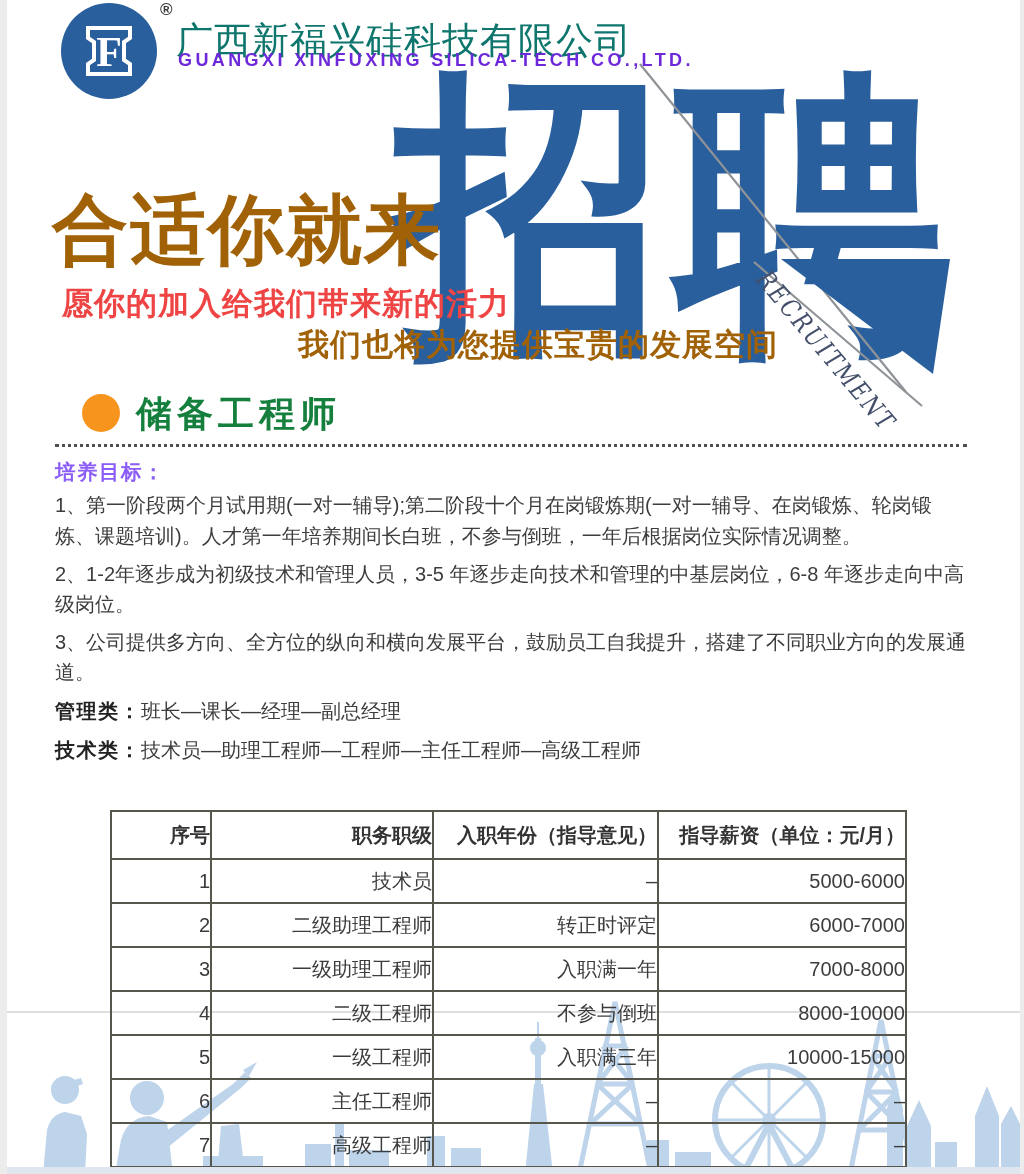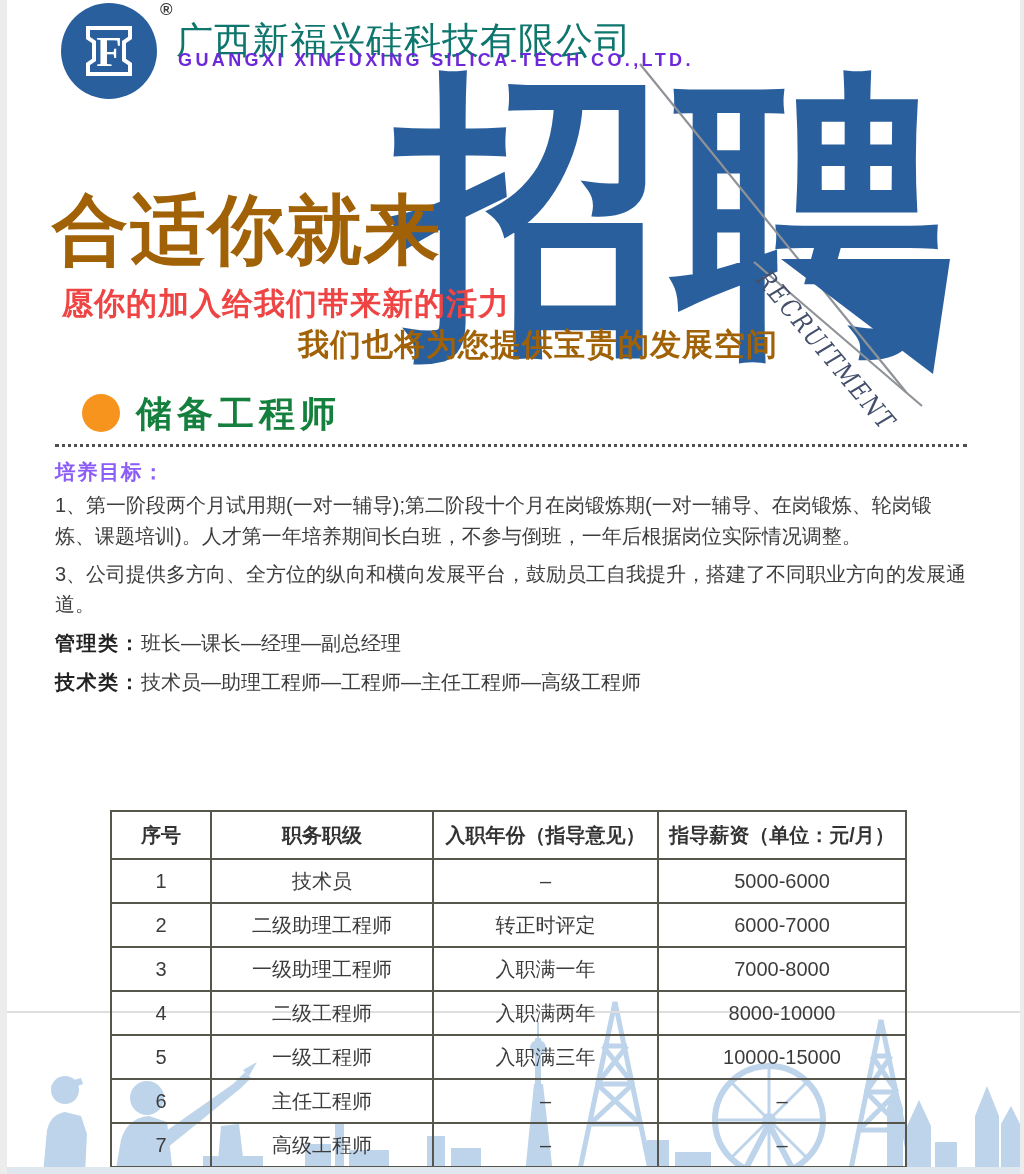--- a/index.html
+++ b/index.html
@@ -58,21 +58,21 @@
   .lbl{font-weight:900;color:#222222;letter-spacing:1.5px;}
   .train-head{font-weight:900;color:#8b5cf6;letter-spacing:1.5px;font-size:20.5px;margin:2px 0 3px 0;}
   .train-item{margin:0 0 4px 0;}
   .track-line{margin:2px 0 4px 0;line-height:1.62;}
   
   table.salary{
     position:absolute;left:103px;top:810px;width:795px;
     border-collapse:collapse;table-layout:fixed;z-index:3;background:transparent;
   }
   table.salary th,table.salary td{
-    border:2px solid #56564c;text-align:center;vertical-align:middle;
+    border:2px solid #56564c;text-align:right;vertical-align:middle;
     color:#3c3c3c;font-size:20px;padding:0;background:transparent;
   }
   table.salary th{height:46px;font-weight:700;font-size:20px;color:#333;}
   table.salary td{height:42px;font-weight:400;}
   col.c1{width:100px;}col.c2{width:222px;}col.c3{width:225px;}col.c4{width:248px;}
   
   .seam{position:absolute;left:0;top:1011px;width:1013px;height:2px;background:#dedede;z-index:2;}
   .bottom-strip{position:absolute;left:0;top:1167px;width:1013px;height:7px;background:#dfe6ee;z-index:4;}
   .skyline{position:absolute;left:0;top:974px;width:1013px;height:200px;z-index:1;}
 </style>
@@ -152,20 +152,21 @@
     <text transform="translate(748,280) rotate(50)" font-size="26" font-style="italic" font-family="DejaVu Serif, Liberation Serif, serif" letter-spacing="3" fill="#44506b" textLength="200" lengthAdjust="spacingAndGlyphs">RECRUITMENT</text>
   </svg>
 
   <div class="bullet"></div>
   <div class="section-title">储备工程师</div>
   <div class="dotted-divider"></div>
 
   <div class="body-copy">
     <div class="train-head">培养目标：</div>
     <p class="train-item">1、第一阶段两个月试用期(一对一辅导);第二阶段十个月在岗锻炼期(一对一辅导、在岗锻炼、轮岗锻炼、课题培训)。人才第一年培养期间长白班，不参与倒班，一年后根据岗位实际情况调整。</p>
+    <p class="train-item">2、1-2年逐步成为初级技术和管理人员，3-5 年逐步走向技术和管理的中基层岗位，6-8 年逐步走向中高级岗位。</p>
     <p class="train-item">3、公司提供多方向、全方位的纵向和横向发展平台，鼓励员工自我提升，搭建了不同职业方向的发展通道。</p>
     <p class="track-line"><span class="lbl">管理类：</span><span>班长—课长—经理—副总经理</span></p>
     <p class="track-line"><span class="lbl">技术类：</span><span>技术员—助理工程师—工程师—主任工程师—高级工程师</span></p>
   </div>
 
   <table class="salary">
     <colgroup>
         <col class="c1">
         <col class="c2">
         <col class="c3">
@@ -194,21 +195,21 @@
         </tr>
         <tr>
           <td>3</td>
           <td>一级助理工程师</td>
           <td>入职满一年</td>
           <td>7000-8000</td>
         </tr>
         <tr>
           <td>4</td>
           <td>二级工程师</td>
-          <td>入职满两年</td>
+          <td>不参与倒班</td>
           <td>8000-10000</td>
         </tr>
         <tr>
           <td>5</td>
           <td>一级工程师</td>
           <td>入职满三年</td>
           <td>10000-15000</td>
         </tr>
         <tr>
           <td>6</td>

